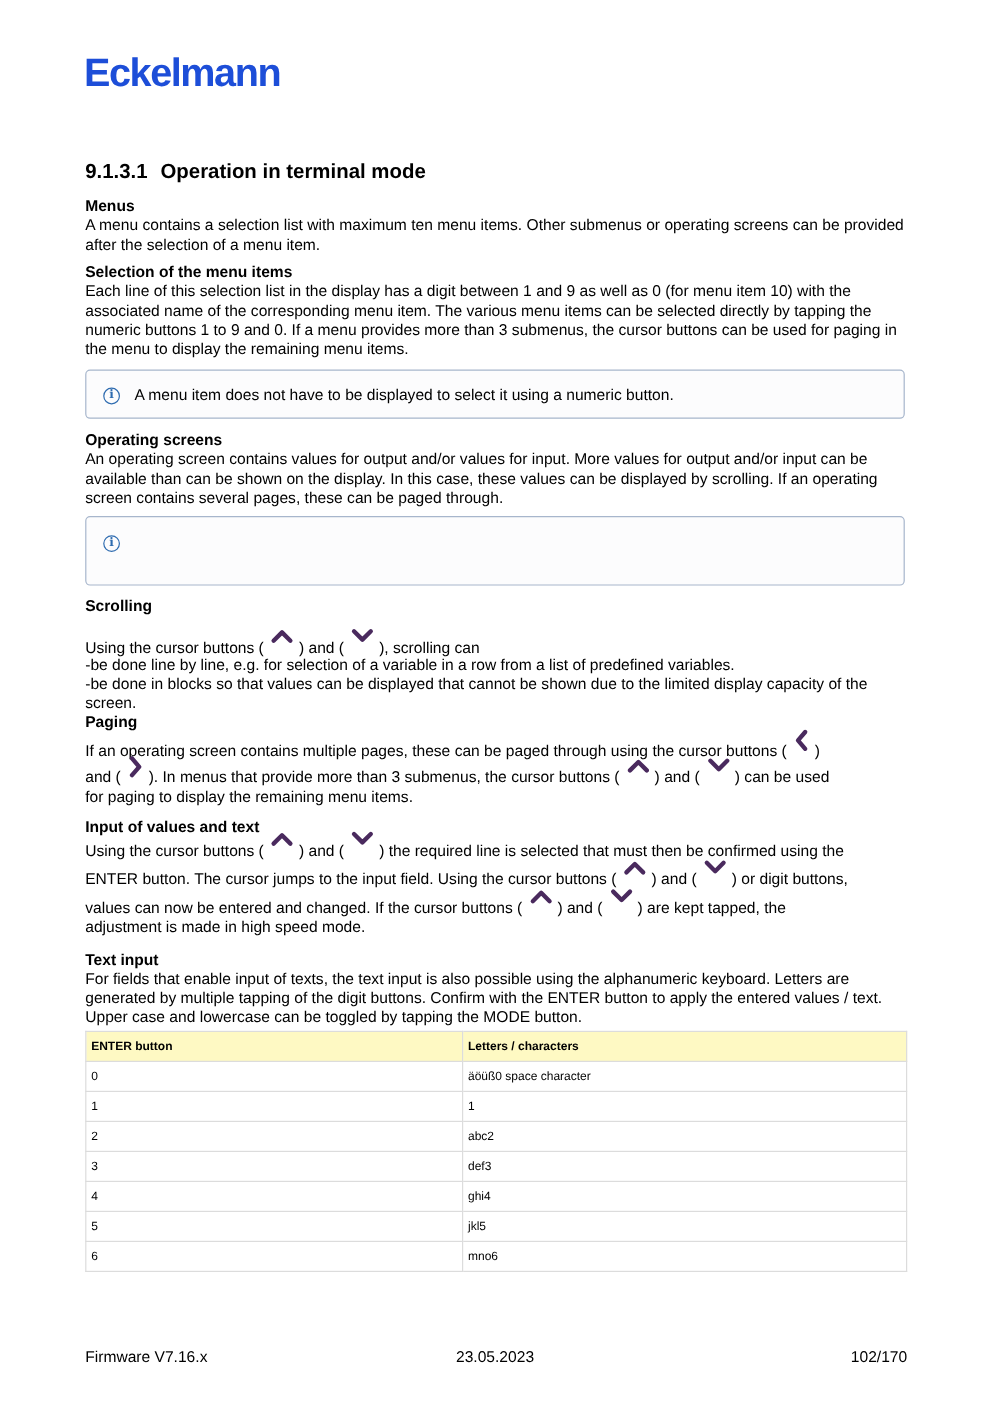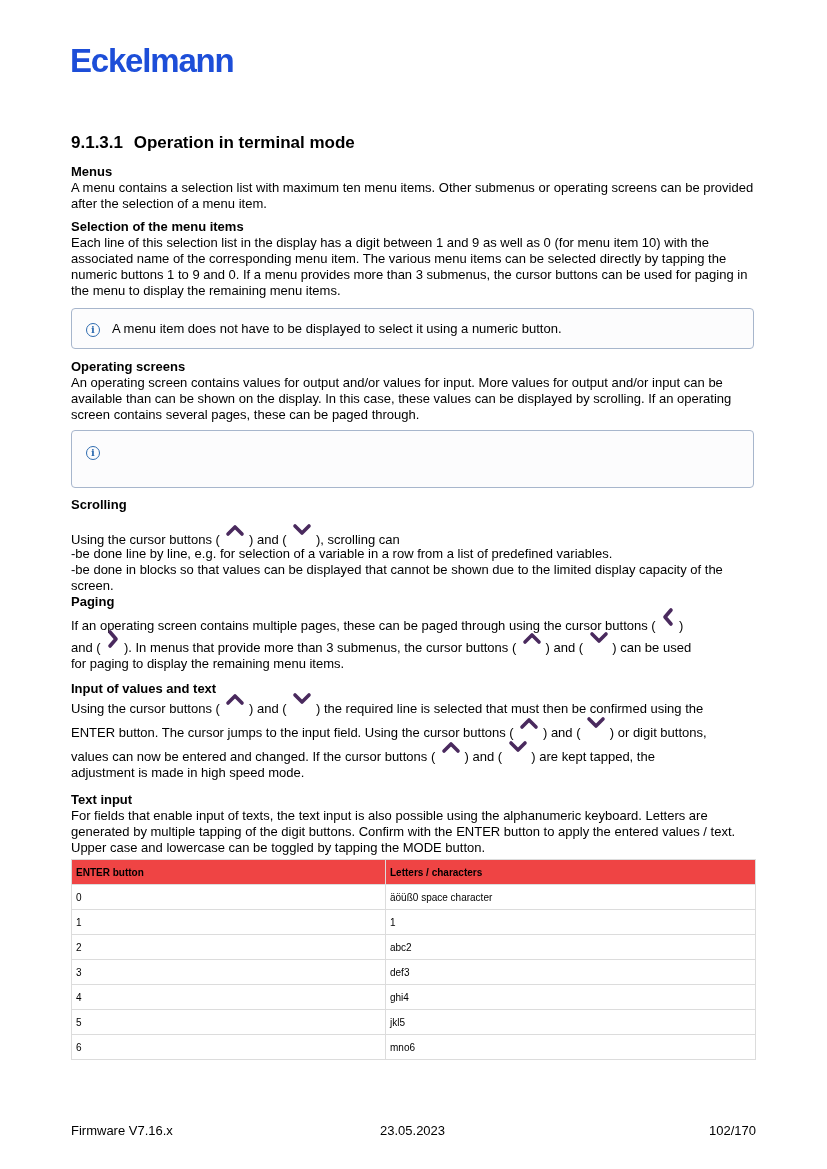--- a/index.html
+++ b/index.html
@@ -17,21 +17,21 @@
   .note .icon { position: absolute; left: 14px; width: 12px; height: 12px; border: 1.4px solid #2f6cb0;
                 border-radius: 50%; color: #2f6cb0; font-size: 10px; font-weight: bold;
                 line-height: 12px; text-align: center; font-family: "DejaVu Serif", serif; }
   .note .txt { position: absolute; left: 40px; right: 18px; font-size: 13px; line-height: 16px; }
   .arr { display: inline-block; width: 22px; height: 16px; vertical-align: -1px; position: relative; }
   .arr svg { position: absolute; left: 2px; top: -6px; }
   table.keys { position: absolute; left: 71px; top: 859px; width: 685px; border-collapse: collapse;
                font-size: 10px; }
   table.keys td, table.keys th { border: 1px solid #dcdcdc; height: 24px; padding: 0 4px;
                text-align: left; vertical-align: middle; }
-  table.keys th { background: #ef4444; font-weight: bold; }
+  table.keys th { background: #fef9c3; font-weight: bold; }
   table.keys td.c1, table.keys th.c1 { width: 305px; }
   .footer { position: absolute; top: 1123px; font-size: 13px; }
 </style>
 </head>
 <body>
 
 <svg width="0" height="0" style="position:absolute">
   <defs>
     <symbol id="up" viewBox="0 0 20 14">
         <path d="M3 11 L10 4 L17 11" fill="none" stroke="#4a2a5e" stroke-width="3.6" stroke-linecap="round" stroke-linejoin="round"></path>

